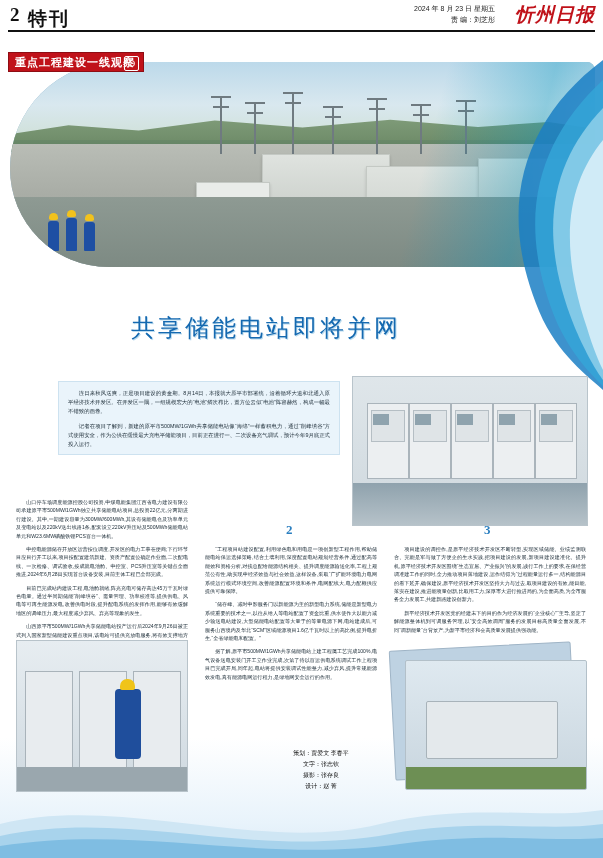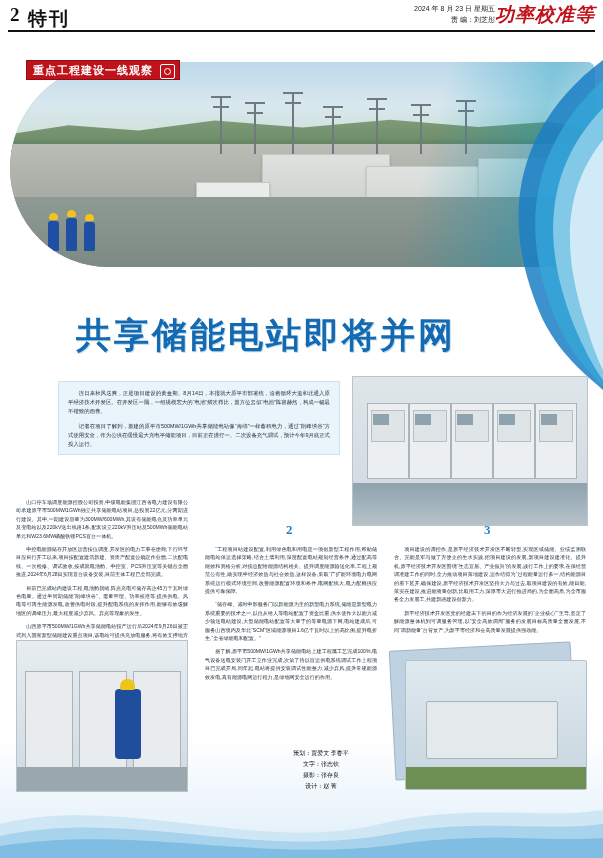--- a/index.html
+++ b/index.html
@@ -37,30 +37,29 @@
     font-size:19px;font-weight:bold;color:#c0121a;
     font-family:"Liberation Serif", serif;
     letter-spacing:1px;
     font-style:italic;
   }
   .rule{
     position:absolute;left:8px;top:30px;width:587px;height:2px;background:#111;
   }
   
   .banner{
-    position:absolute;left:26px;top:52px;
-    width:154px;height:20px;
+    position:absolute;left:8px;top:52px;
+    width:136px;height:20px;
     background:#c0121a;
     border:1px solid #8e0d14;
     color:#fff;font-size:11px;font-weight:bold;
     letter-spacing:1px;
     display:flex;align-items:center;padding-left:6px;
     box-sizing:border-box;
     z-index:20;
-    margin-top:8px;
   }
   .banner .cam{
     position:absolute;right:4px;top:3px;width:13px;height:13px;
     border:1.4px solid #fff;border-radius:2px;
   }
   .banner .cam:after{
     content:"";position:absolute;left:3.2px;top:3.2px;width:5px;height:5px;
     border:1.4px solid #fff;border-radius:50%;
   }
   
@@ -122,21 +121,21 @@
   }
   
   .kicker{
     position:absolute;left:0;top:292px;width:603px;text-align:center;
     font-size:12px;font-weight:bold;color:#111;
     font-family:"Liberation Serif", serif;
     letter-spacing:.5px;
   }
   .headline{
     position:absolute;left:0;top:312px;width:532px;text-align:center;
-    font-size:35px;font-weight:bold;
+    font-size:24px;font-weight:normal;
     color:#1569b0;
     font-family:"Liberation Serif", serif;
     letter-spacing:3px;
     text-shadow:1px 1px 0 #bcdcef;
   }
   
   .lead{
     position:absolute;left:58px;top:381px;width:282px;height:74px;
     background:#eaf4fb;border:1px solid #cde2f0;
     padding:7px 9px;box-sizing:border-box;
@@ -220,21 +219,21 @@
 
 <div class="page">
 
   <div class="masthead">
     <div class="page-num">2</div>
     <div class="section-name">特刊</div>
     <div class="issue-info">
       <div>2024 年 8 月 23 日 星期五</div>
       <div>责 编：刘芝彤</div>
     </div>
-    <div class="logo">功率校准等</div>
+    <div class="logo">忻州日报</div>
     <div class="rule"></div>
   </div>
 
   <div class="hero">
     <div class="sky"></div>
     <div class="hills"></div>
     <div class="ground"></div>
 
     <div class="tower" style="left:210px;top:34px;height:58px;"></div>
     <div class="tower" style="left:244px;top:40px;height:52px;"></div>

